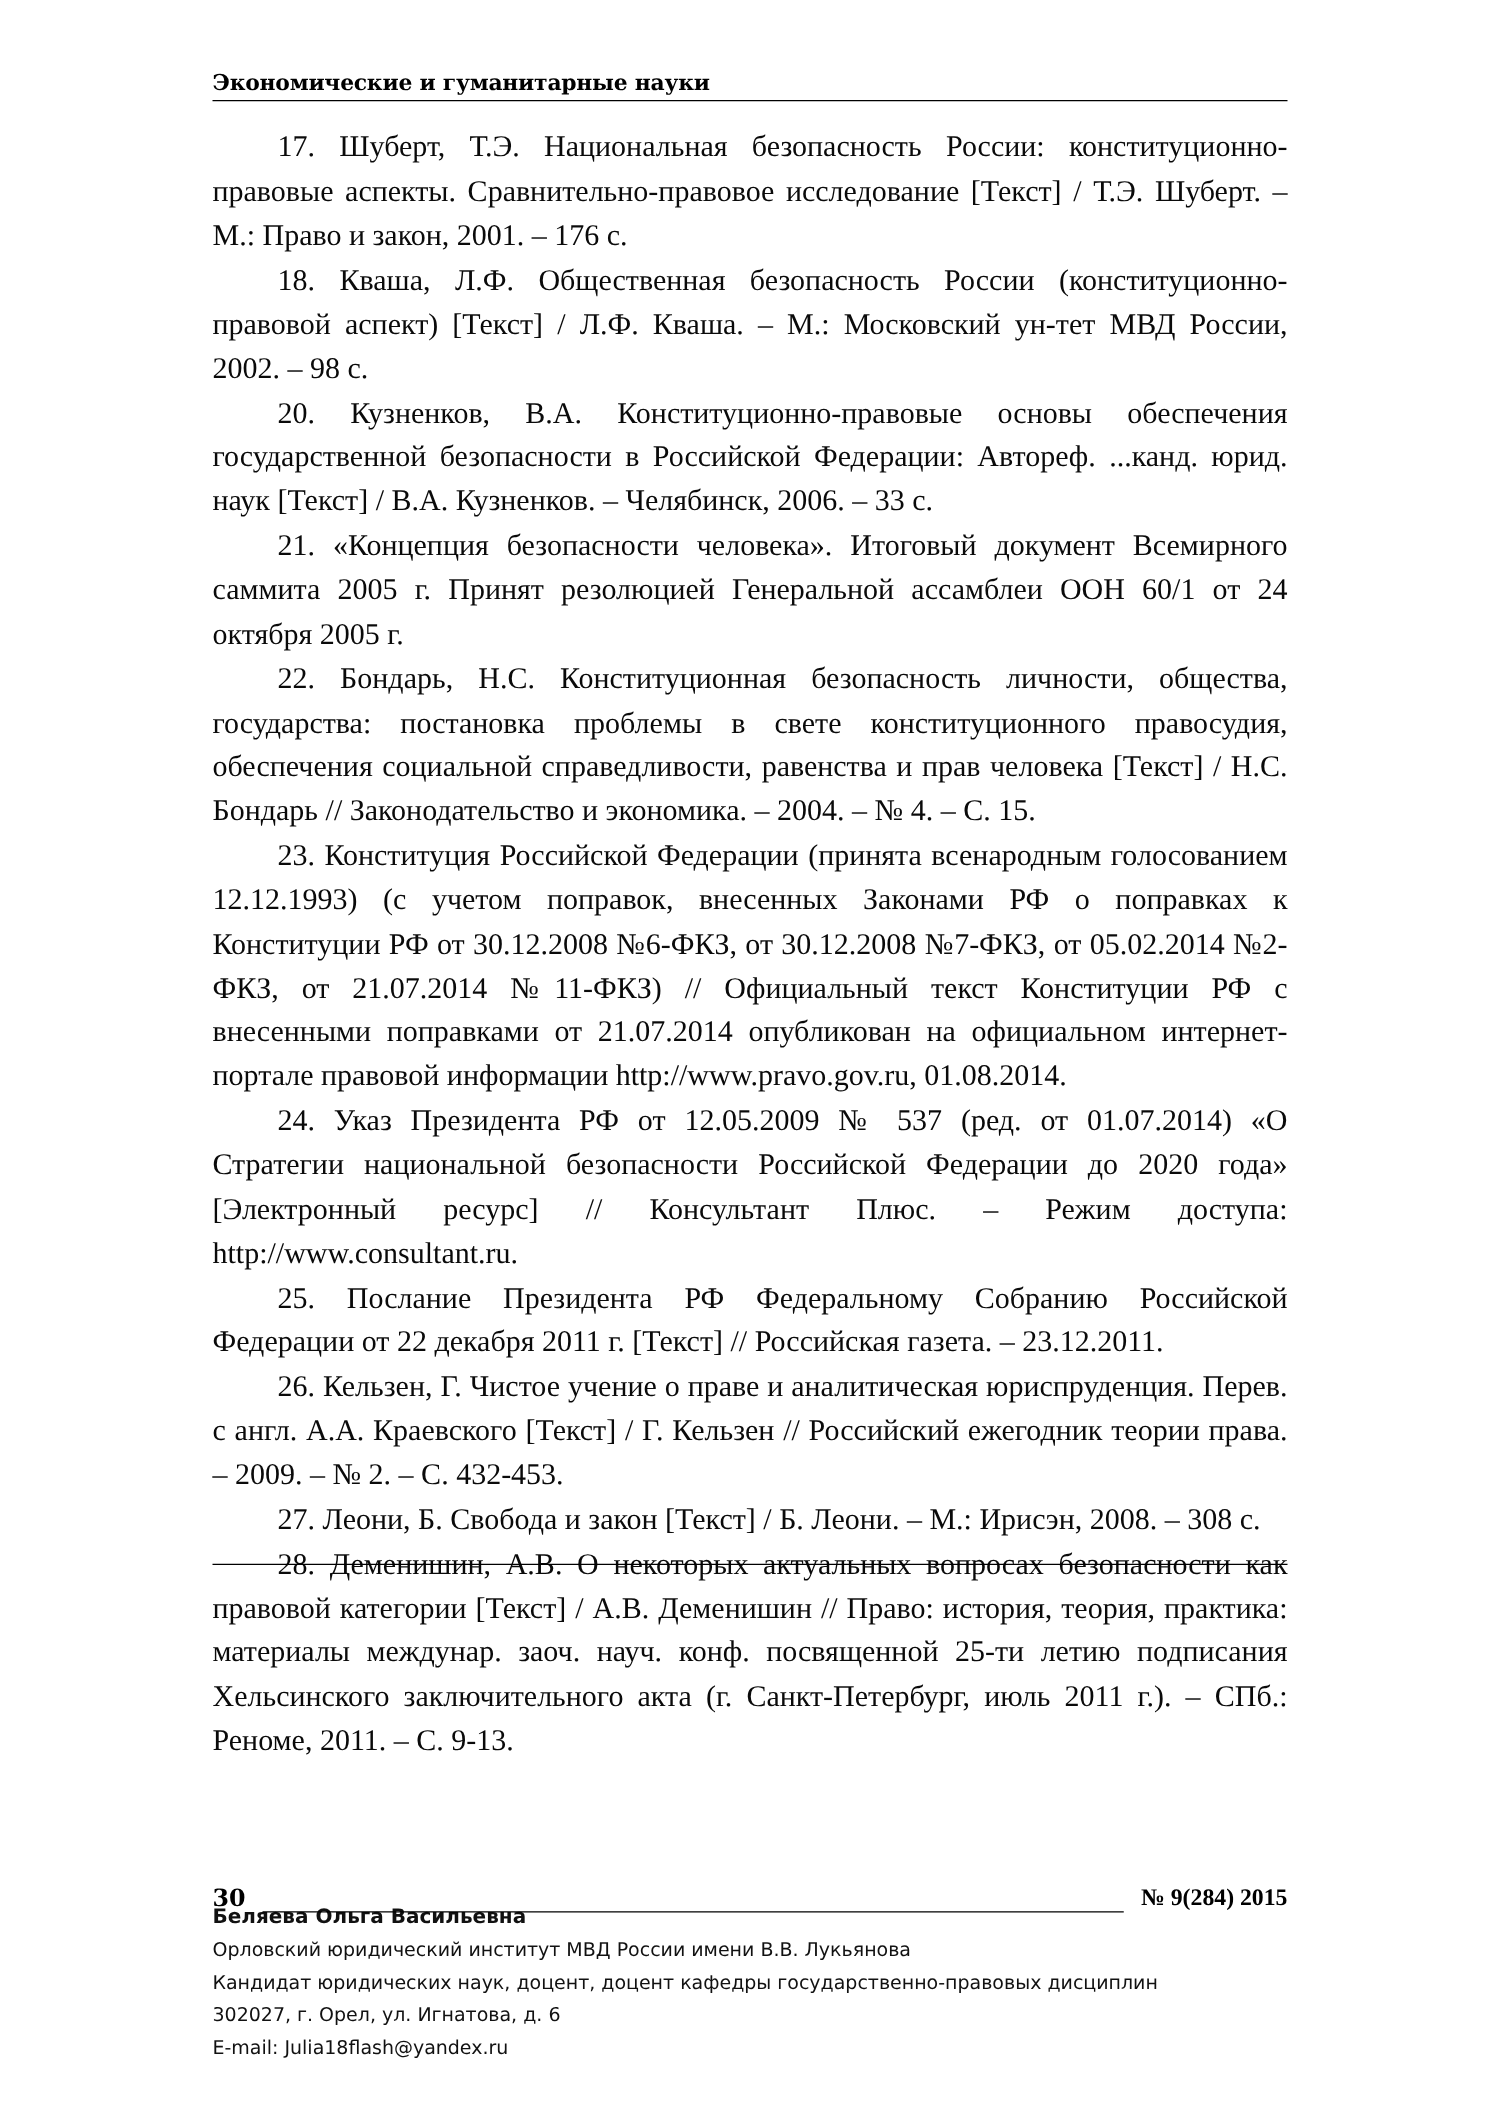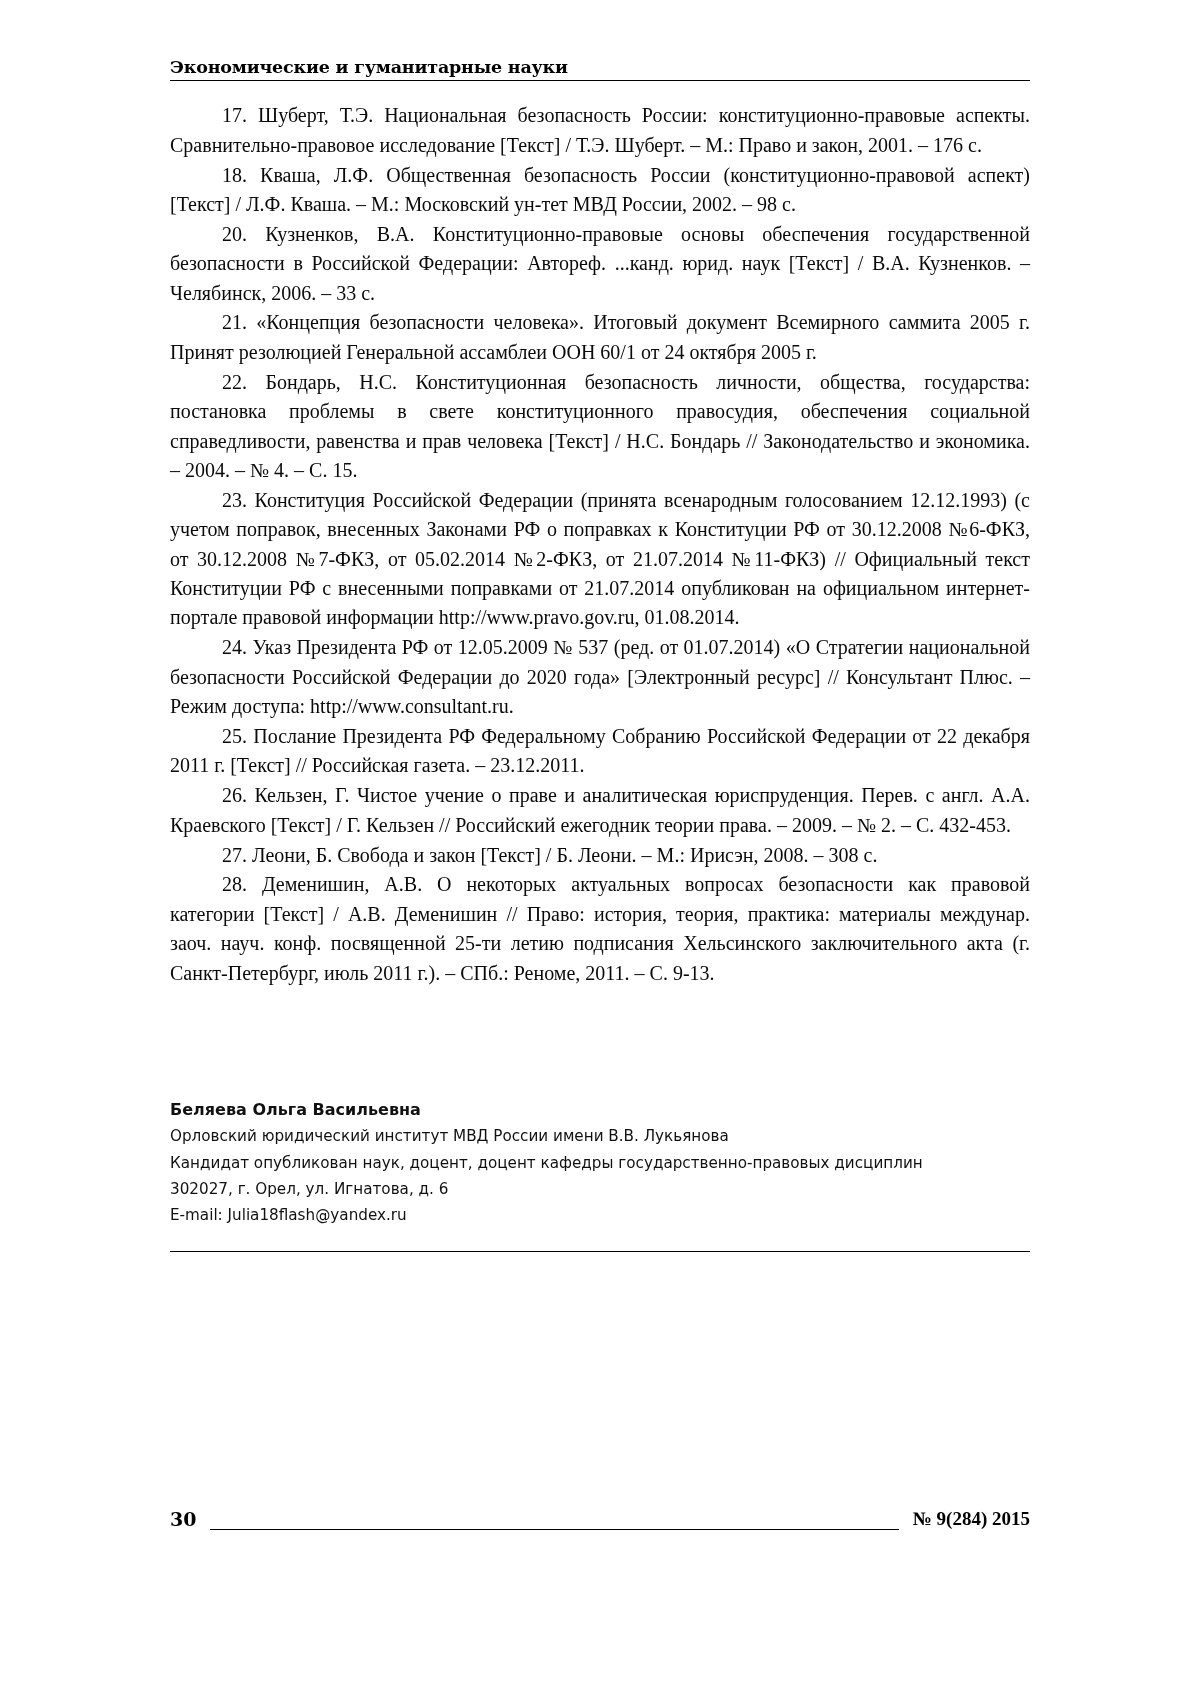--- a/index.html
+++ b/index.html
@@ -43,21 +43,21 @@
     margin: 3px 0 0 0;
   }
 
   
   .refs {
     margin-top: 16px;
   }
   .para {
     text-align: justify;
     text-justify: inter-word;
-    font-size: 20px;
+    font-size: 24px;
     line-height: 1.47;
     text-indent: 52px;
     margin: 0 0 0.5px 0;
     hyphens: none;
   }
 
   
   .author-block {
     margin-top: 108px;
     font-family: "DejaVu Sans", sans-serif;
@@ -136,21 +136,21 @@
       <p class="para">24. Указ Президента РФ от 12.05.2009 № 537 (ред. от 01.07.2014) «О Стратегии национальной безопасности Российской Федерации до 2020 года» [Электронный ресурс] // Консультант Плюс. – Режим доступа: http://www.consultant.ru.</p>
       <p class="para">25. Послание Президента РФ Федеральному Собранию Российской Федерации от 22 декабря 2011 г. [Текст] // Российская газета. – 23.12.2011.</p>
       <p class="para">26. Кельзен, Г. Чистое учение о праве и аналитическая юриспруденция. Перев. с англ. А.А. Краевского [Текст] / Г. Кельзен // Российский ежегодник теории права. – 2009. – № 2. – С. 432-453.</p>
       <p class="para">27. Леони, Б. Свобода и закон [Текст] / Б. Леони. – М.: Ирисэн, 2008. – 308 с.</p>
       <p class="para">28. Деменишин, А.В. О некоторых актуальных вопросах безопасности как правовой категории [Текст] / А.В. Деменишин // Право: история, теория, практика: материалы междунар. заоч. науч. конф. посвященной 25-ти летию подписания Хельсинского заключительного акта  (г. Санкт-Петербург, июль 2011 г.). – СПб.: Реноме, 2011. – С. 9-13.</p>
     </div>
 
     <div class="author-block">
       <div class="author-name">Беляева Ольга Васильевна</div>
       <div class="author-line">Орловский юридический институт МВД России имени В.В. Лукьянова</div>
-      <div class="author-line">Кандидат опубликован наук, доцент, доцент кафедры государственно-правовых дисциплин</div>
+      <div class="author-line">Кандидат юридических наук, доцент, доцент кафедры государственно-правовых дисциплин</div>
       <div class="author-line">302027, г. Орел, ул. Игнатова, д. 6</div>
       <div class="author-line">E-mail: Julia18flash@yandex.ru</div>
     </div>
 
   </div>
 
   <hr class="bottom-rule">
 
   <div class="footer">
     <div class="footer-page">30</div>

